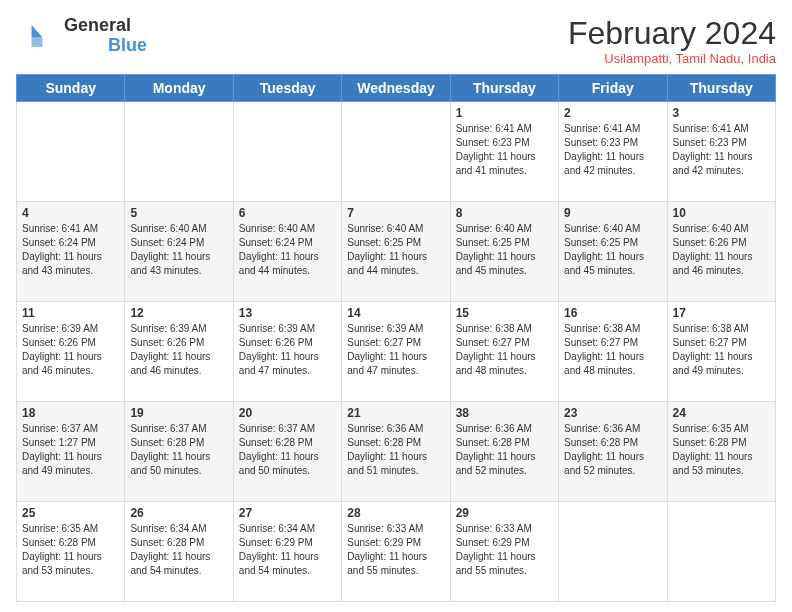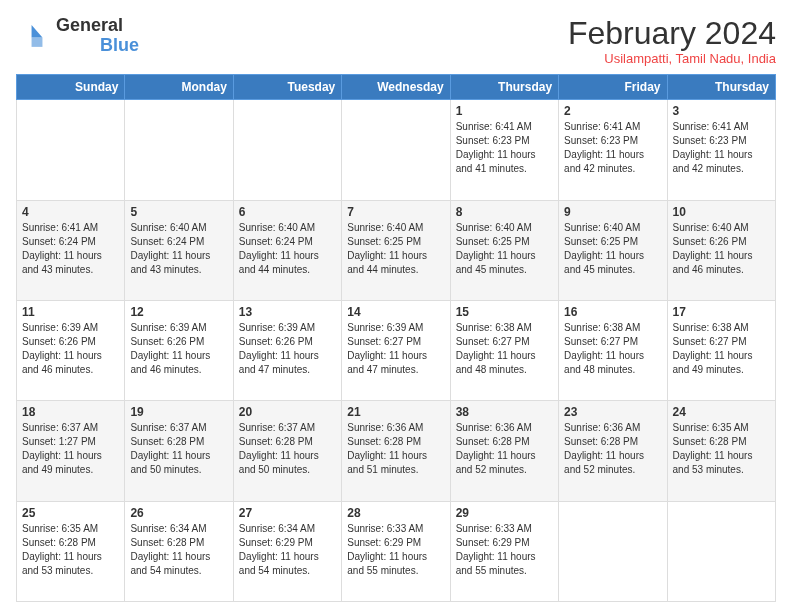--- a/index.html
+++ b/index.html
@@ -19,21 +19,21 @@
     }
     .header {
       display: flex;
       justify-content: space-between;
       align-items: flex-start;
       margin-bottom: 8px;
     }
     .logo {
       display: flex;
       align-items: center;
-      gap: 12px;
+      gap: 20px;
       justify-content: flex-end;
     }
     .logo-text {
       font-size: 18px;
       font-weight: bold;
       color: #333;
       line-height: 1.1;
     }
     .logo-text span {
       color: #4a90d9;
@@ -59,23 +59,23 @@
     .calendar {
       flex: 1;
       border: 1px solid #ccc;
       border-collapse: collapse;
       width: 100%;
       table-layout: fixed;
     }
     .calendar th {
       background-color: #3a7bbf;
       color: #fff;
-      font-size: 12px;
+      font-size: 14px;
       font-weight: bold;
-      text-align: right;
+      text-align: center;
       padding: 5px 6px;
       border: 1px solid #5a9bdf;
     }
     .calendar td {
       vertical-align: top;
       border: 1px solid #ddd;
       padding: 4px 5px;
       font-size: 9.5px;
       color: #333;
       background: #fff;

